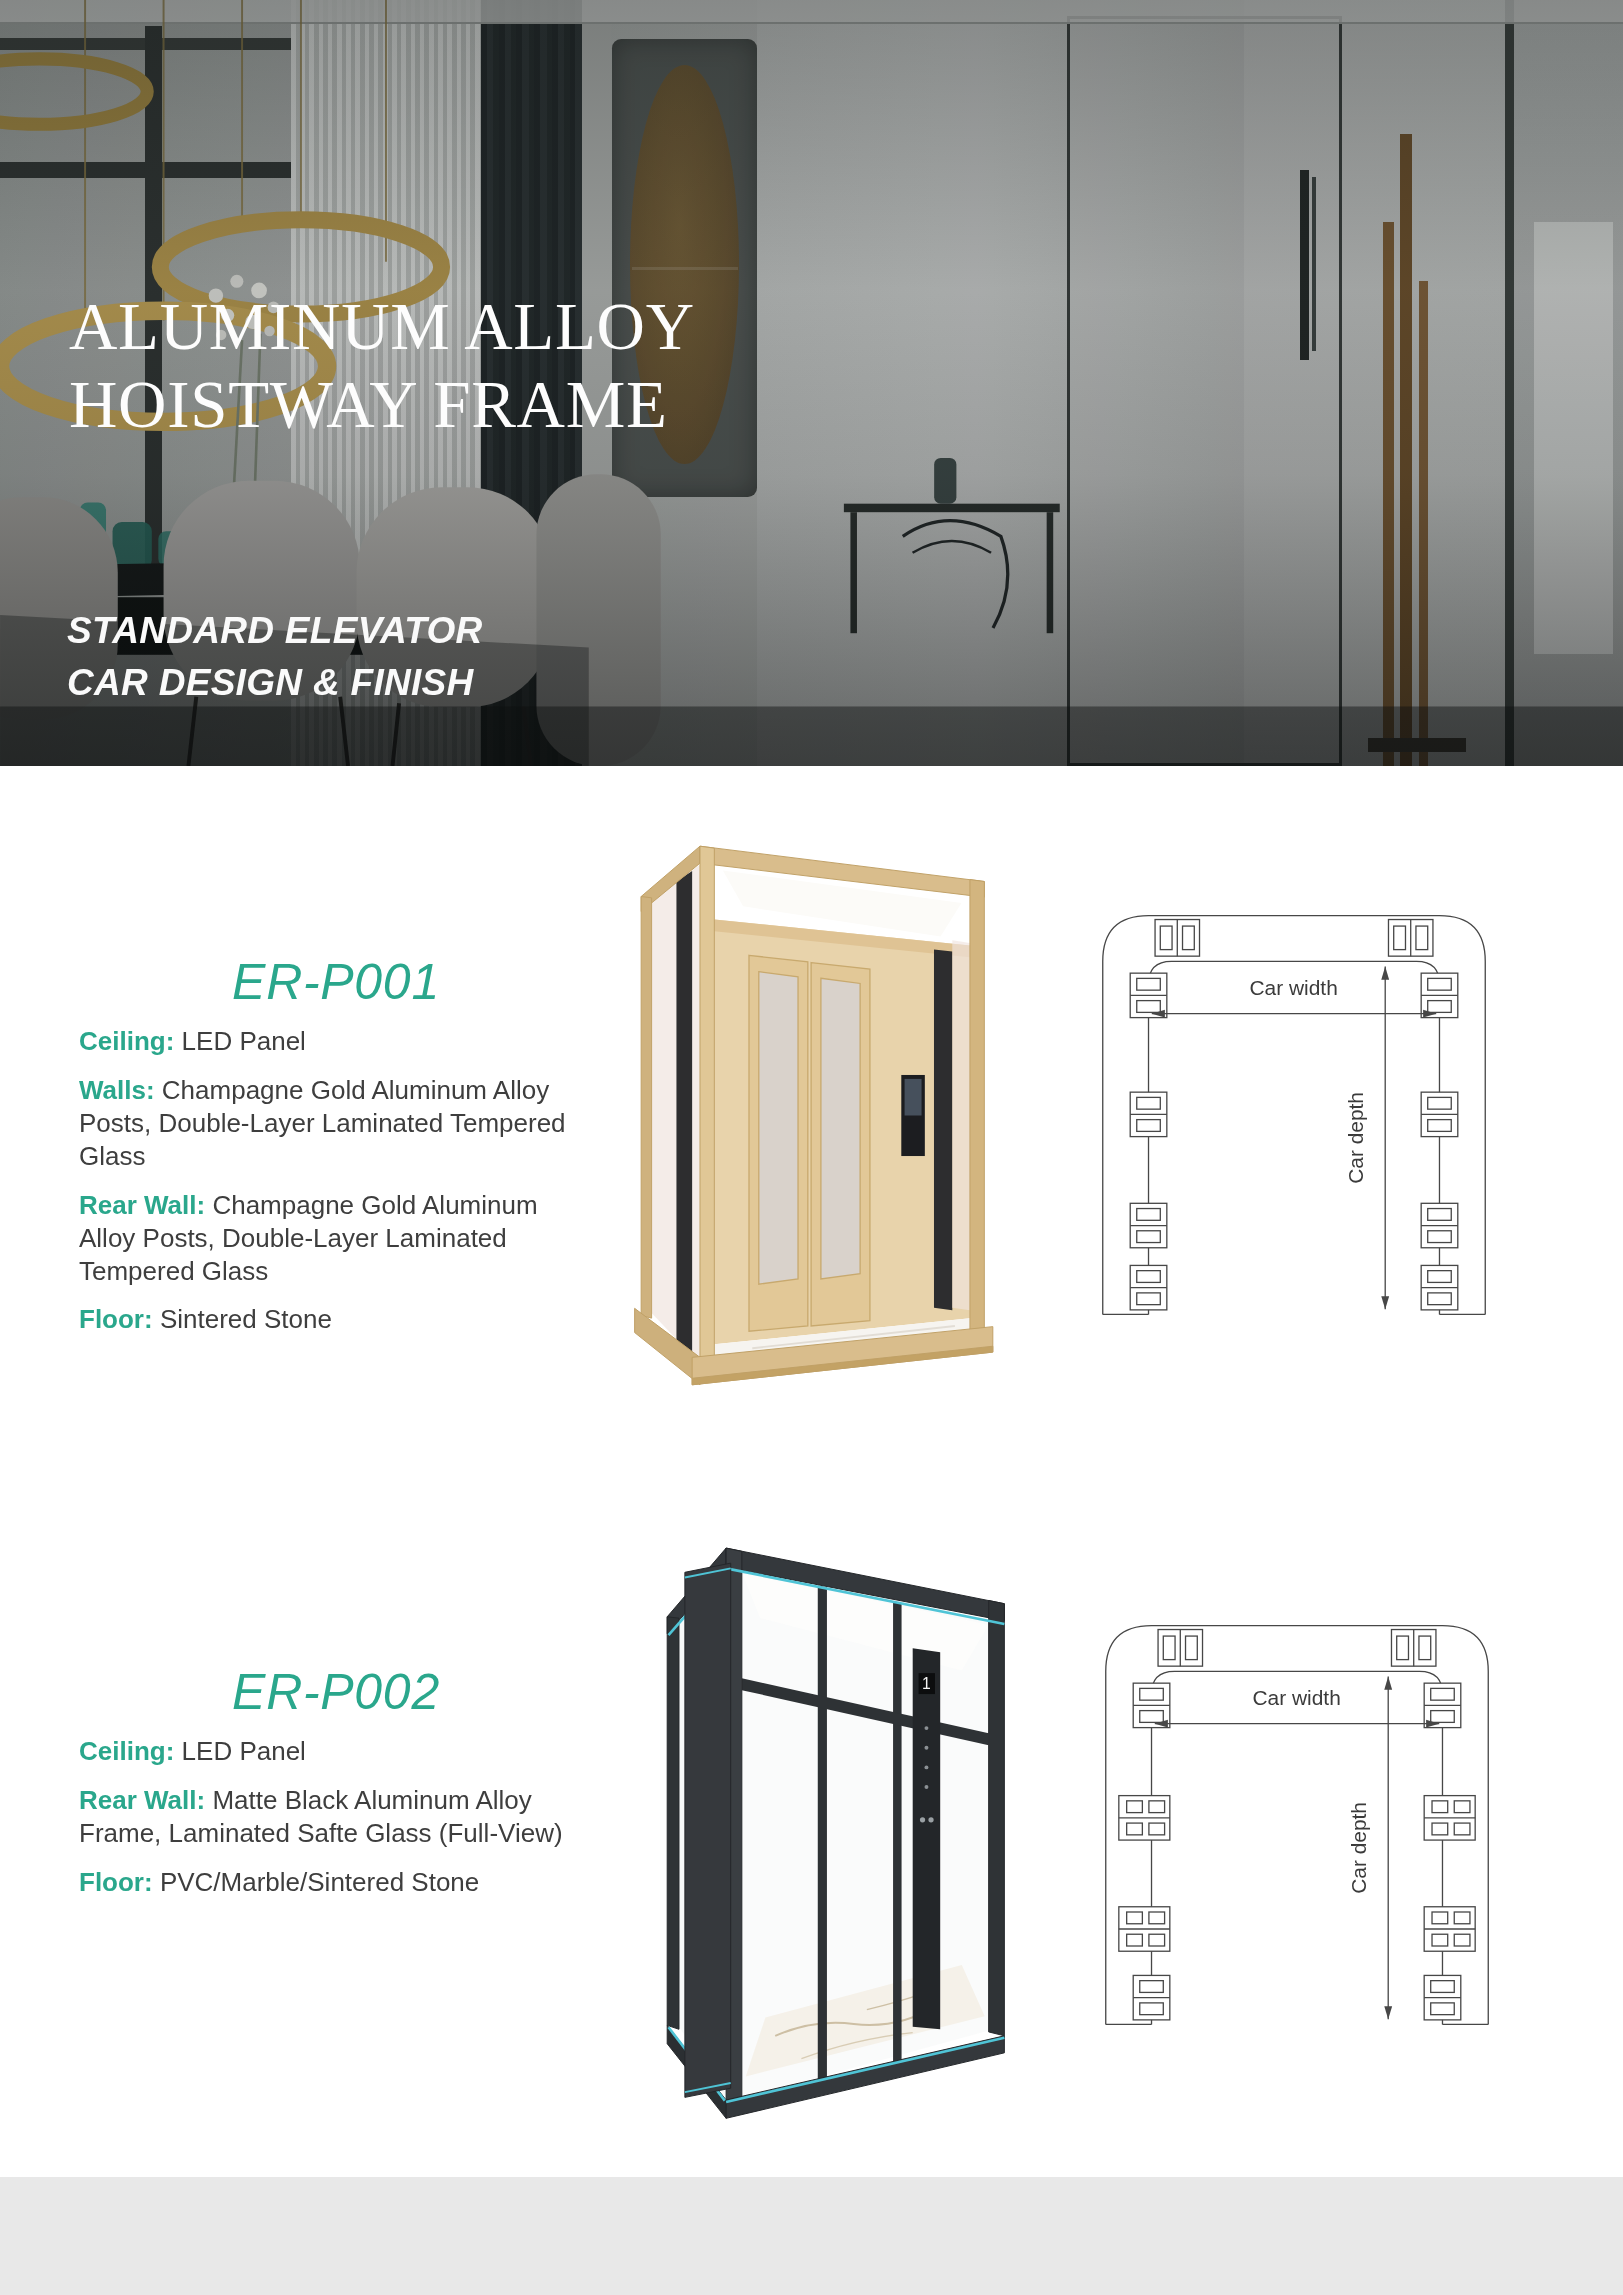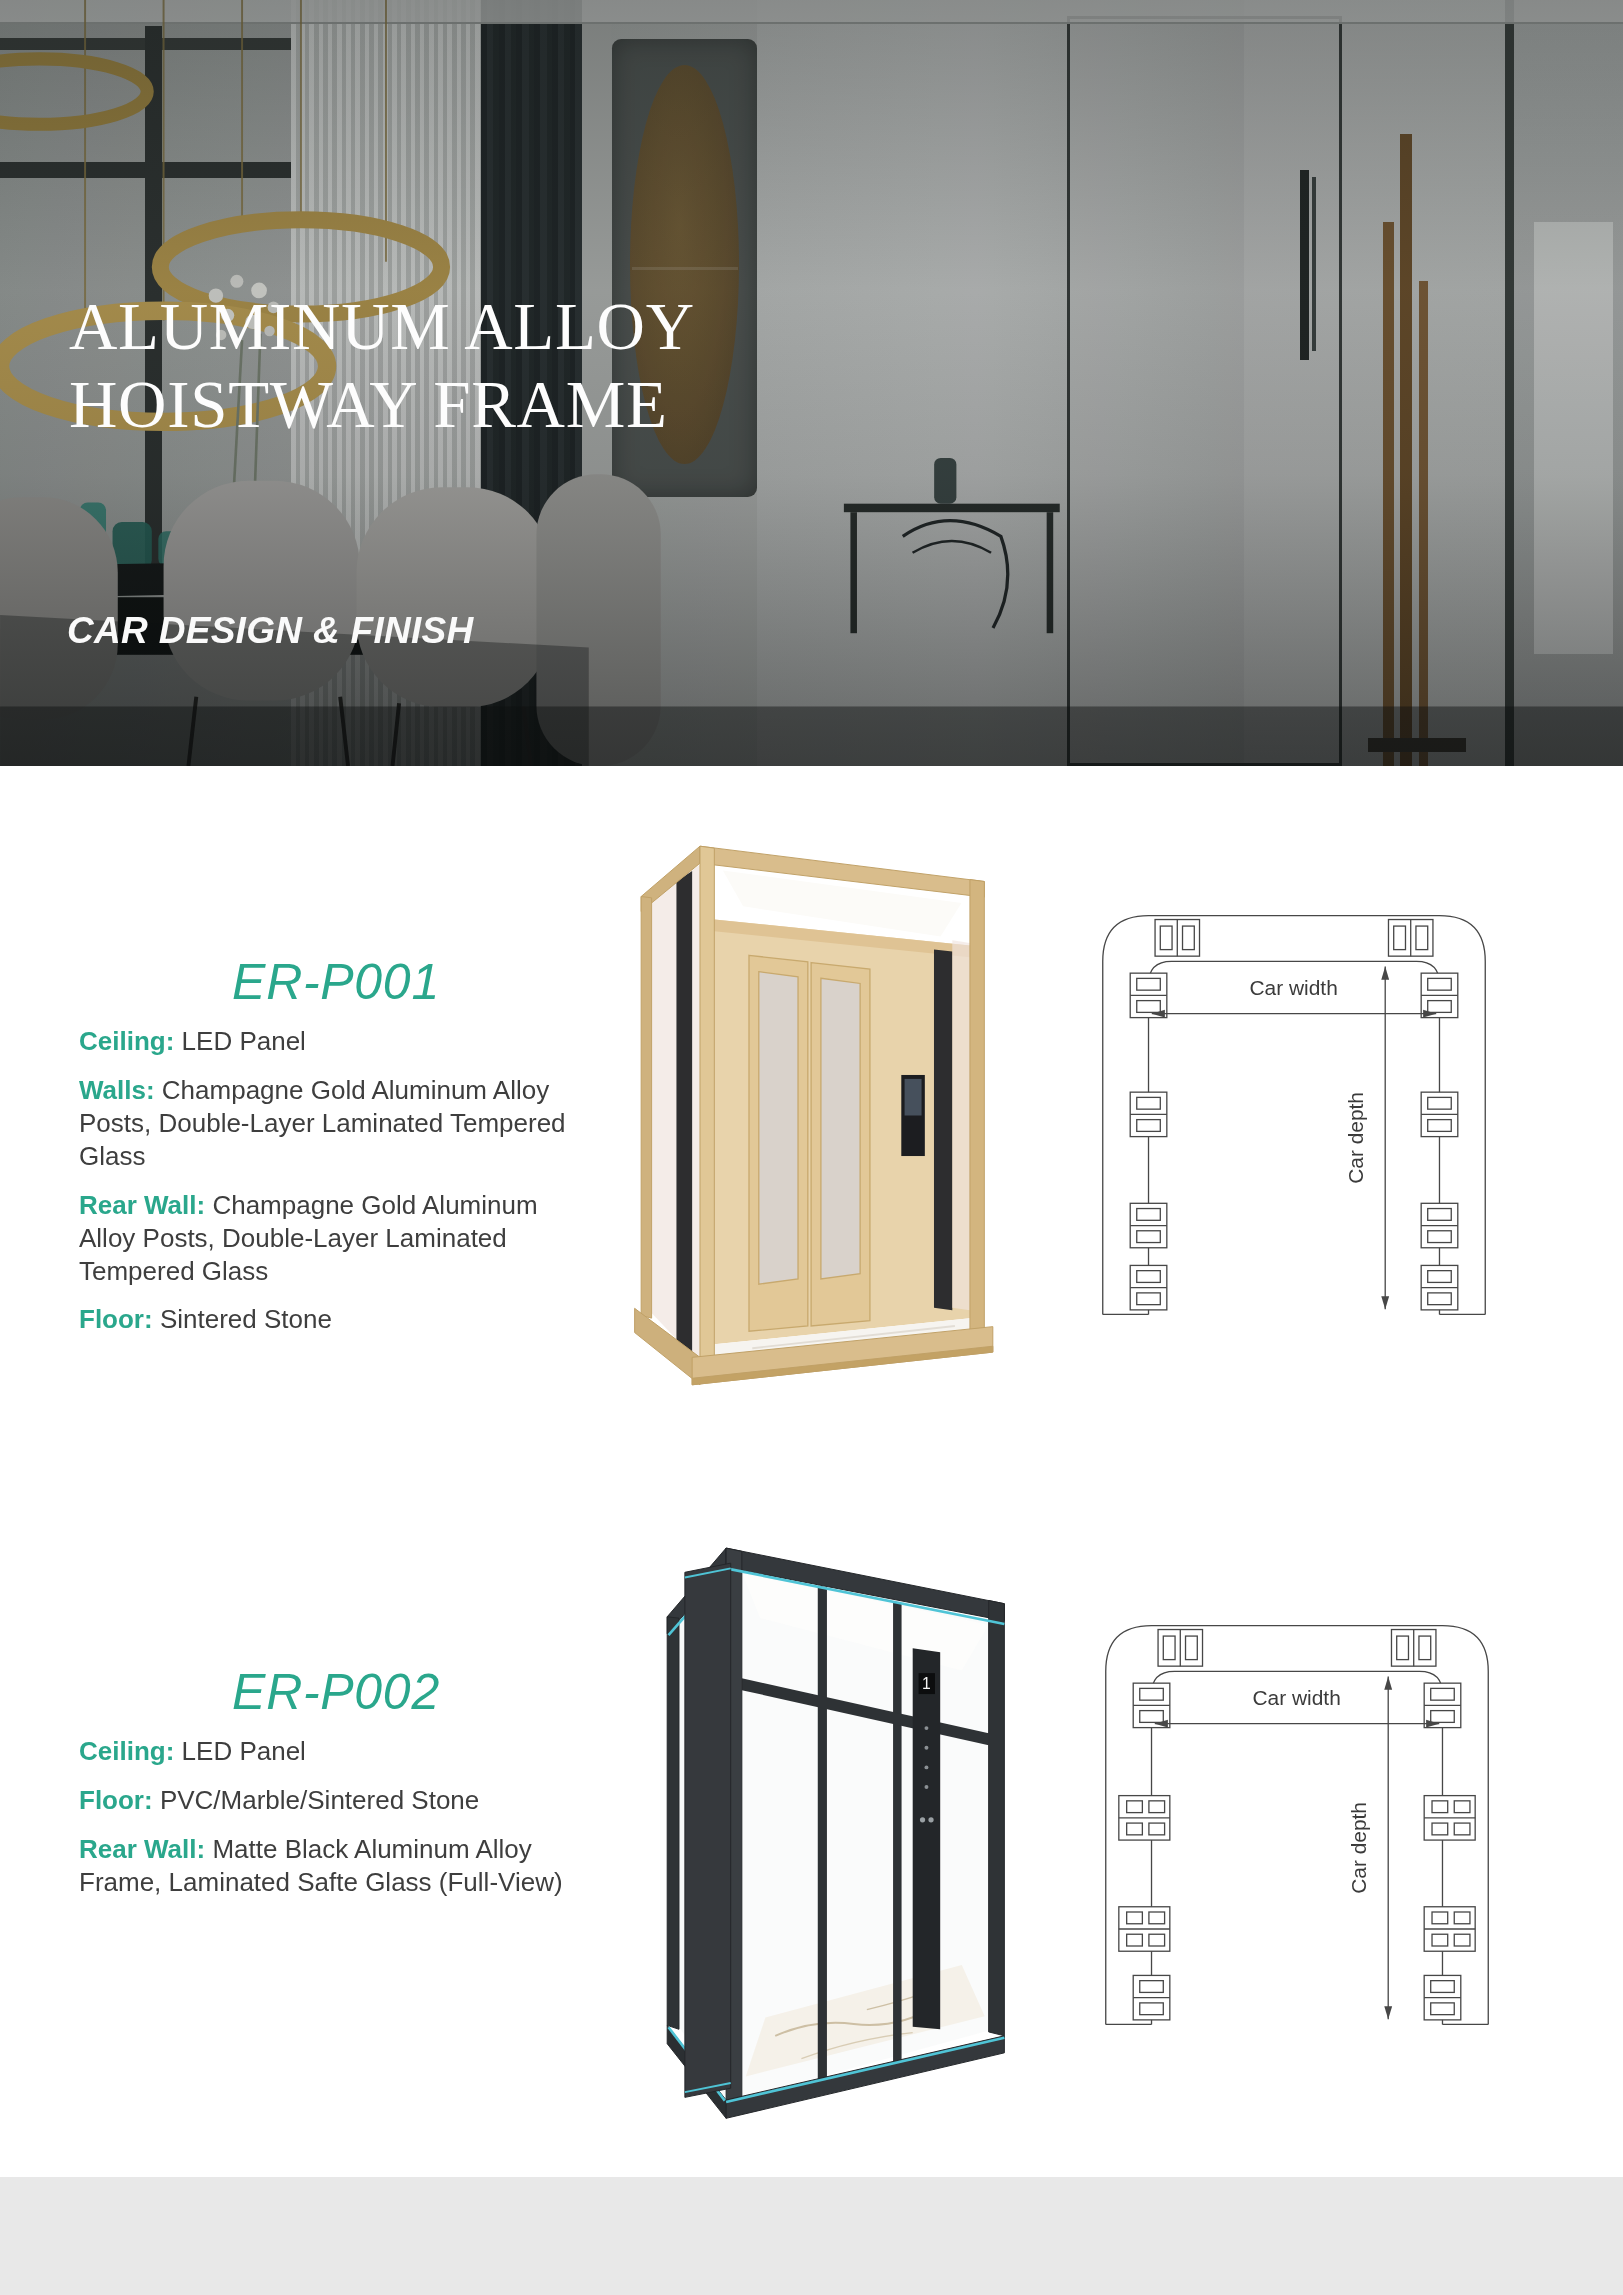--- a/index.html
+++ b/index.html
@@ -180,20 +180,21 @@
 
       <div class="hz-tint"></div>
       <div class="hz-dim"></div>
     </div>
 
     <h1 class="hero-title">
       <span>ALUMINUM ALLOY</span>
       <span>HOISTWAY FRAME</span>
     </h1>
     <p class="hero-subtitle">
+      <span>STANDARD ELEVATOR</span>
       <span>CAR DESIGN &amp; FINISH</span>
     </p>
   </section>
 
   <section>
     <div class="specs specs-1">
       <h2 class="model">ER-P001</h2>
       <p class="spec"><span class="spec-label">Ceiling:</span> <span class="spec-value">LED Panel</span></p>
       <p class="spec"><span class="spec-label">Walls:</span> <span class="spec-value">Champagne Gold Aluminum Alloy Posts, Double-Layer Laminated Tempered Glass</span></p>
       <p class="spec"><span class="spec-label">Rear Wall:</span> <span class="spec-value">Champagne Gold Aluminum Alloy Posts, Double-Layer Laminated Tempered Glass</span></p>
@@ -324,22 +325,22 @@
           <text transform="translate(428 370) rotate(-90)" text-anchor="middle" stroke="none">Car depth</text>
         </g>
       </svg>
     </figure>
   </section>
 
   <section>
     <div class="specs specs-2">
       <h2 class="model">ER-P002</h2>
       <p class="spec"><span class="spec-label">Ceiling:</span> <span class="spec-value">LED Panel</span></p>
+      <p class="spec"><span class="spec-label">Rear Wall:</span> <span class="spec-value">Matte Black Aluminum Alloy Frame, Laminated Safte Glass (Full-View)</span></p>
       <p class="spec"><span class="spec-label">Floor:</span> <span class="spec-value">PVC/Marble/Sintered Stone</span></p>
-      <p class="spec"><span class="spec-label">Rear Wall:</span> <span class="spec-value">Matte Black Aluminum Alloy Frame, Laminated Safte Glass (Full-View)</span></p>
     </div>
 
     <figure class="figure fig-elevator-2">
       <svg width="419" height="609" viewBox="0 0 640 930">
 
         <polygon points="113,168 185,64 185,895 113,786" fill="#eef2f2" opacity=".45"></polygon>
         <polygon points="209,86 586,164 586,792 209,896" fill="#f2f5f5" opacity=".4"></polygon>
 
         <polygon points="209,92 586,172 545,242 237,162" fill="#fdfdfc" opacity=".92"></polygon>
 

